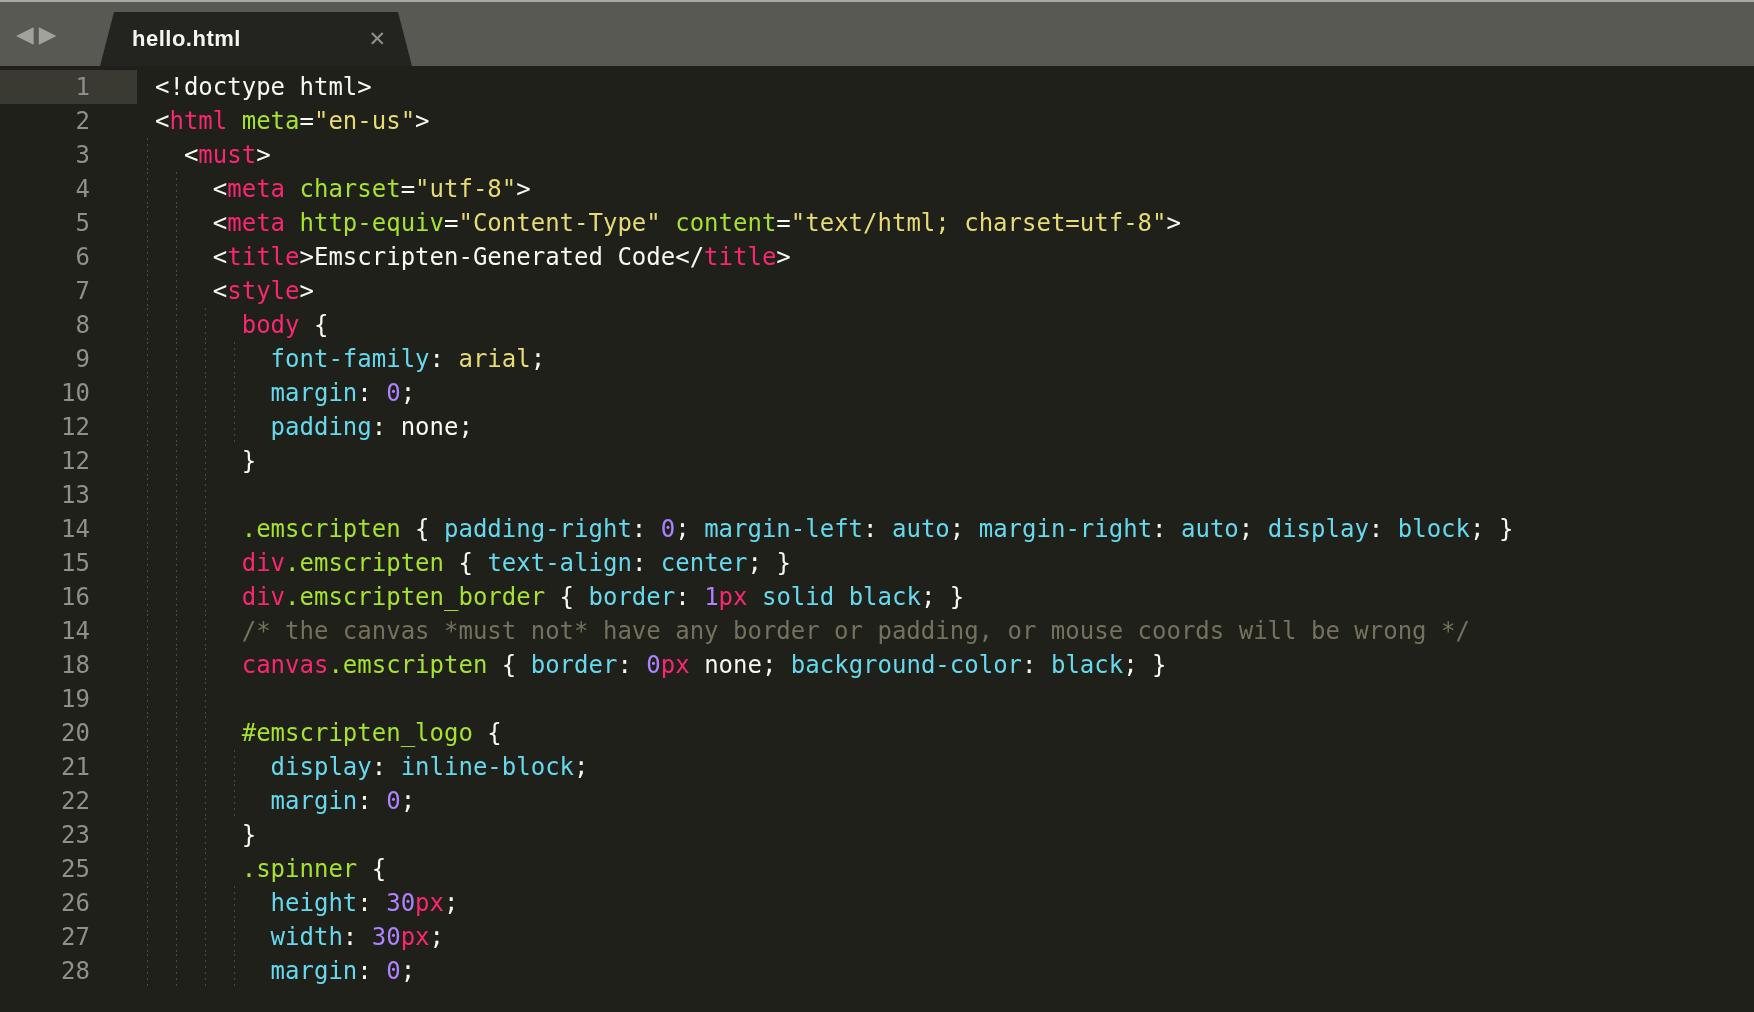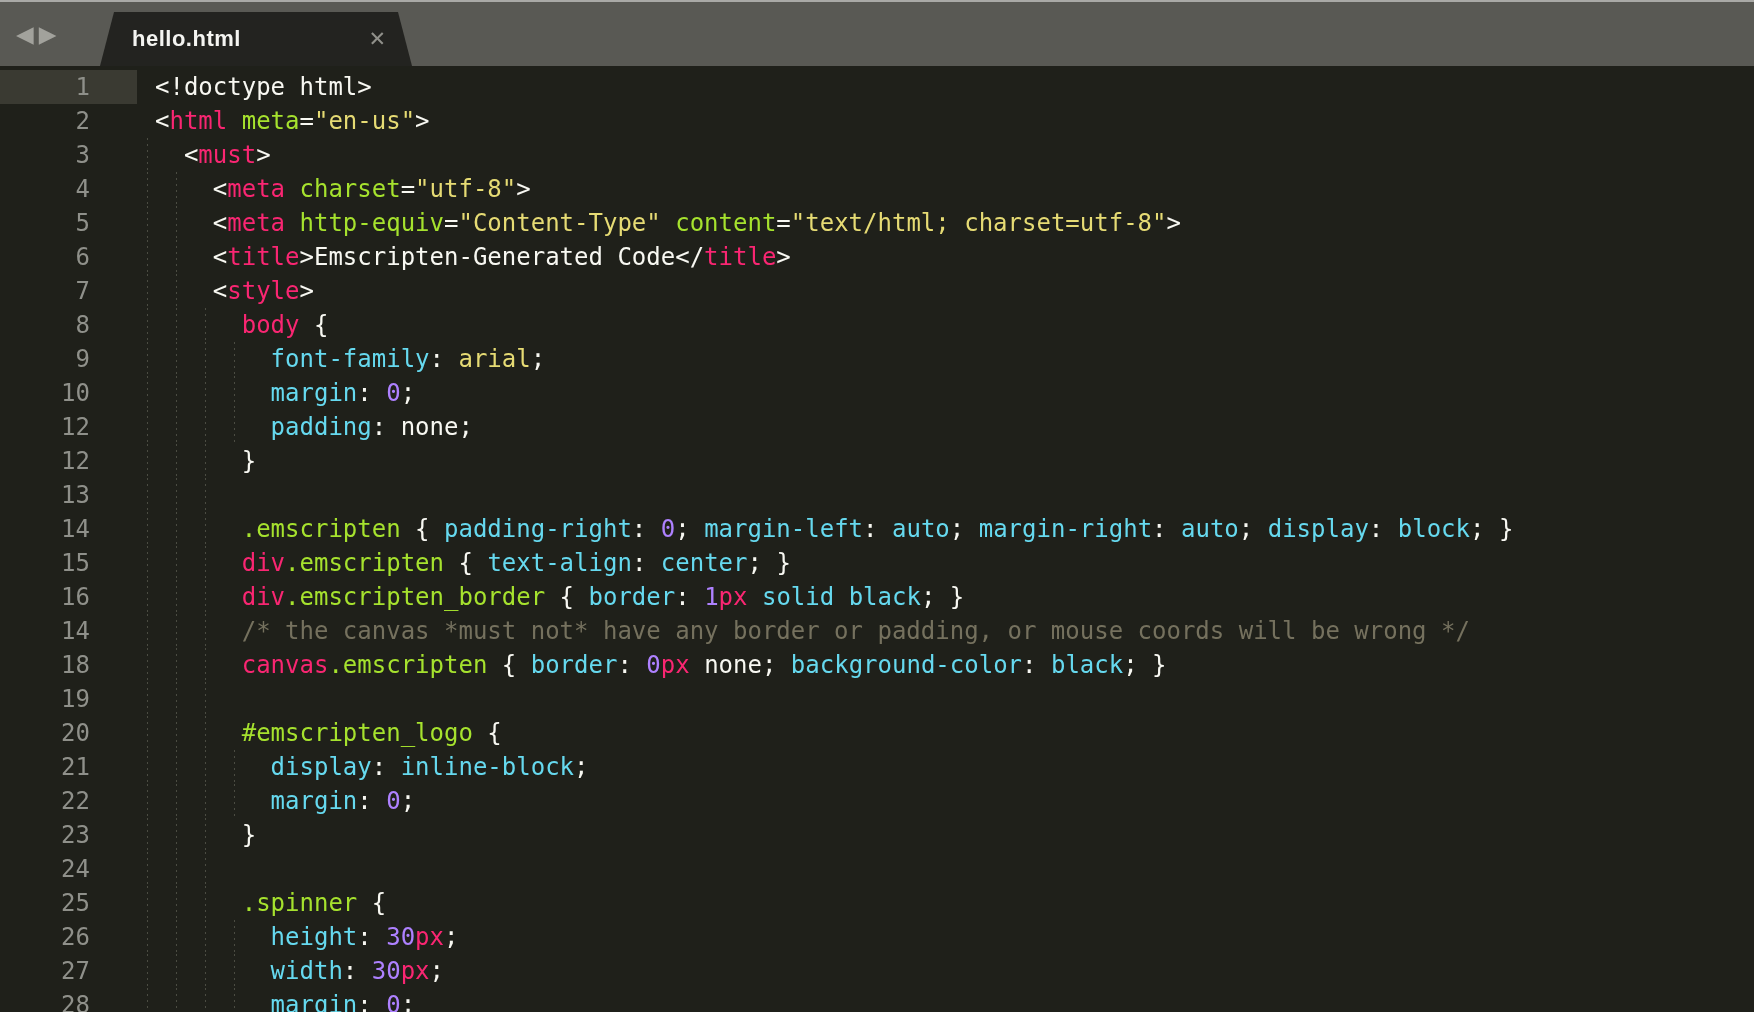--- a/index.html
+++ b/index.html
@@ -198,24 +198,20 @@
       </div>
       <div class="row">
         <div class="gutter">22</div>
         <div class="code"><span class="guide" style="left: calc(0ch + 10px);"></span><span class="guide" style="left: calc(2ch + 10px);"></span><span class="guide" style="left: calc(4ch + 10px);"></span><span class="guide" style="left: calc(6ch + 10px);"></span><span class="tk-fg">        </span><span class="tk-prop">margin</span><span class="tk-fg">: </span><span class="tk-num">0</span><span class="tk-fg">;</span></div>
       </div>
       <div class="row">
         <div class="gutter">23</div>
         <div class="code"><span class="guide" style="left: calc(0ch + 10px);"></span><span class="guide" style="left: calc(2ch + 10px);"></span><span class="guide" style="left: calc(4ch + 10px);"></span><span class="tk-fg">      }</span></div>
       </div>
       <div class="row">
-        <div class="gutter">24</div>
-        <div class="code"><span class="guide" style="left: calc(0ch + 10px);"></span><span class="guide" style="left: calc(2ch + 10px);"></span><span class="guide" style="left: calc(4ch + 10px);"></span></div>
-      </div>
-      <div class="row">
         <div class="gutter">25</div>
         <div class="code"><span class="guide" style="left: calc(0ch + 10px);"></span><span class="guide" style="left: calc(2ch + 10px);"></span><span class="guide" style="left: calc(4ch + 10px);"></span><span class="tk-fg">      </span><span class="tk-attr">.spinner</span><span class="tk-fg"> {</span></div>
       </div>
       <div class="row">
         <div class="gutter">26</div>
         <div class="code"><span class="guide" style="left: calc(0ch + 10px);"></span><span class="guide" style="left: calc(2ch + 10px);"></span><span class="guide" style="left: calc(4ch + 10px);"></span><span class="guide" style="left: calc(6ch + 10px);"></span><span class="tk-fg">        </span><span class="tk-prop">height</span><span class="tk-fg">: </span><span class="tk-num">30</span><span class="tk-unit">px</span><span class="tk-fg">;</span></div>
       </div>
       <div class="row">
         <div class="gutter">27</div>
         <div class="code"><span class="guide" style="left: calc(0ch + 10px);"></span><span class="guide" style="left: calc(2ch + 10px);"></span><span class="guide" style="left: calc(4ch + 10px);"></span><span class="guide" style="left: calc(6ch + 10px);"></span><span class="tk-fg">        </span><span class="tk-prop">width</span><span class="tk-fg">: </span><span class="tk-num">30</span><span class="tk-unit">px</span><span class="tk-fg">;</span></div>

